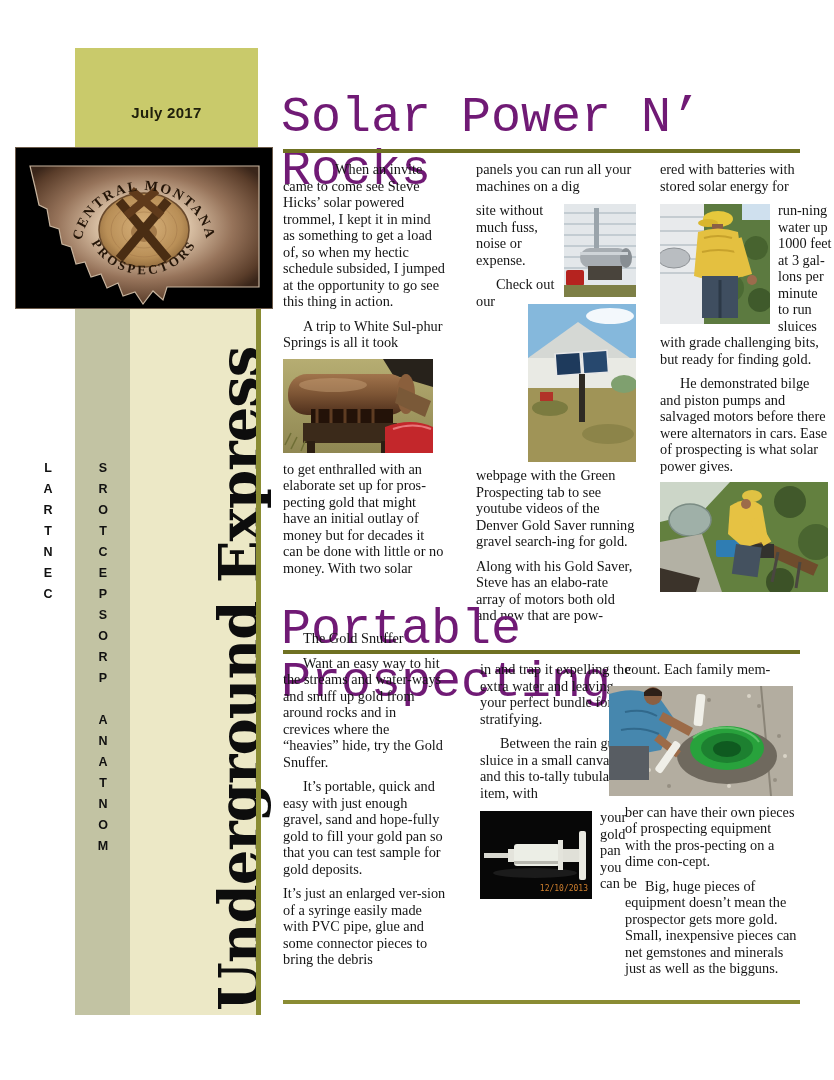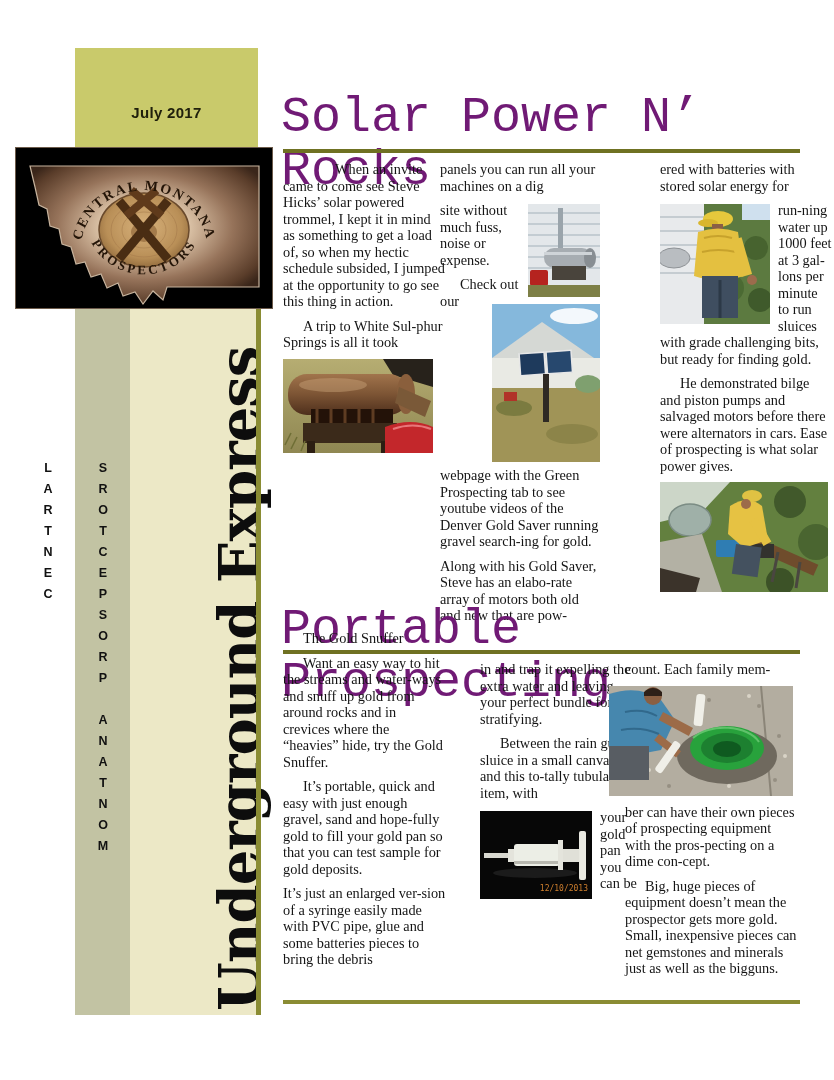--- a/index.html
+++ b/index.html
@@ -136,23 +136,24 @@
           <rect x="98" y="82" width="8" height="12" fill="#2c1e12"></rect>
         <path d="M102,68 Q128,58 150,68 L150,94 L102,94 Z" fill="#c3272b"></path>
         <path d="M110,70 Q130,63 148,70" stroke="#e8777a" stroke-width="2" fill="none"></path>
         <g stroke="#6f6f35" stroke-width="1.5">
             <line x1="8" y1="90" x2="14" y2="78"></line>
             <line x1="18" y1="92" x2="22" y2="82"></line>
             <line x1="2" y1="86" x2="8" y2="74"></line>
           </g>
       </svg>
     </span>
-  </div>
-
-  <div class="col" style="left:440px;top:161px;width:160px;">
+    <p>to get enthralled with an elaborate set up for pros-pecting gold that might have an initial outlay of money but for decades it can be done with little or no money. With two solar</p>
+  </div>
+
+  <div class="col" style="left:476px;top:161px;width:160px;">
     <p>panels you can run all your machines on a dig</p>
     <span class="ph fr">
       <svg width="72" height="93" viewBox="0 0 72 93">
         <rect width="72" height="93" fill="#e3e7ea"></rect>
         <g fill="#c3ccd2">
             <rect y="8" width="72" height="2"></rect>
             <rect y="19" width="72" height="2"></rect>
             <rect y="30" width="72" height="2"></rect>
             <rect y="41" width="72" height="2"></rect>
             <rect y="52" width="72" height="2"></rect>
@@ -245,21 +246,21 @@
     </span>
   </div>
 
   <div class="abs headline" style="top:604px;">Portable Prospecting</div>
   <div class="abs rule" style="top:650px;"></div>
 
   <div class="col" style="left:283px;top:630px;width:163px;">
     <p class="ind">The Gold Snuffer</p>
     <p class="ind">Want an easy way to hit the streams and water-ways and snuff up gold from around rocks and in crevices where the “heavies” hide, try the Gold Snuffer.</p>
     <p class="ind">It’s portable, quick and easy with just enough gravel, sand and hope-fully gold to fill your gold pan so that you can test sample for gold deposits.</p>
-    <p>It’s just an enlarged ver-sion of a syringe easily made with PVC pipe, glue and some batteries pieces to bring the debris</p>
+    <p>It’s just an enlarged ver-sion of a syringe easily made with PVC pipe, glue and some connector pieces to bring the debris</p>
   </div>
 
   <div class="col" style="left:480px;top:661px;width:160px;">
     <p>in and trap it expelling the extra water and leaving your perfect bundle for stratifying.</p>
     <p class="ind">Between the rain gutter sluice in a small canvas bag and this to-tally tubular item, with</p>
     <span class="ph fl">
       <svg width="112" height="88" viewBox="0 0 112 88">
         <rect width="112" height="88" fill="#070707"></rect>
         <ellipse cx="55" cy="62" rx="42" ry="5" fill="#1b1b1b"></ellipse>
         <rect x="4" y="42" width="26" height="5" fill="#d8d8d0"></rect>

